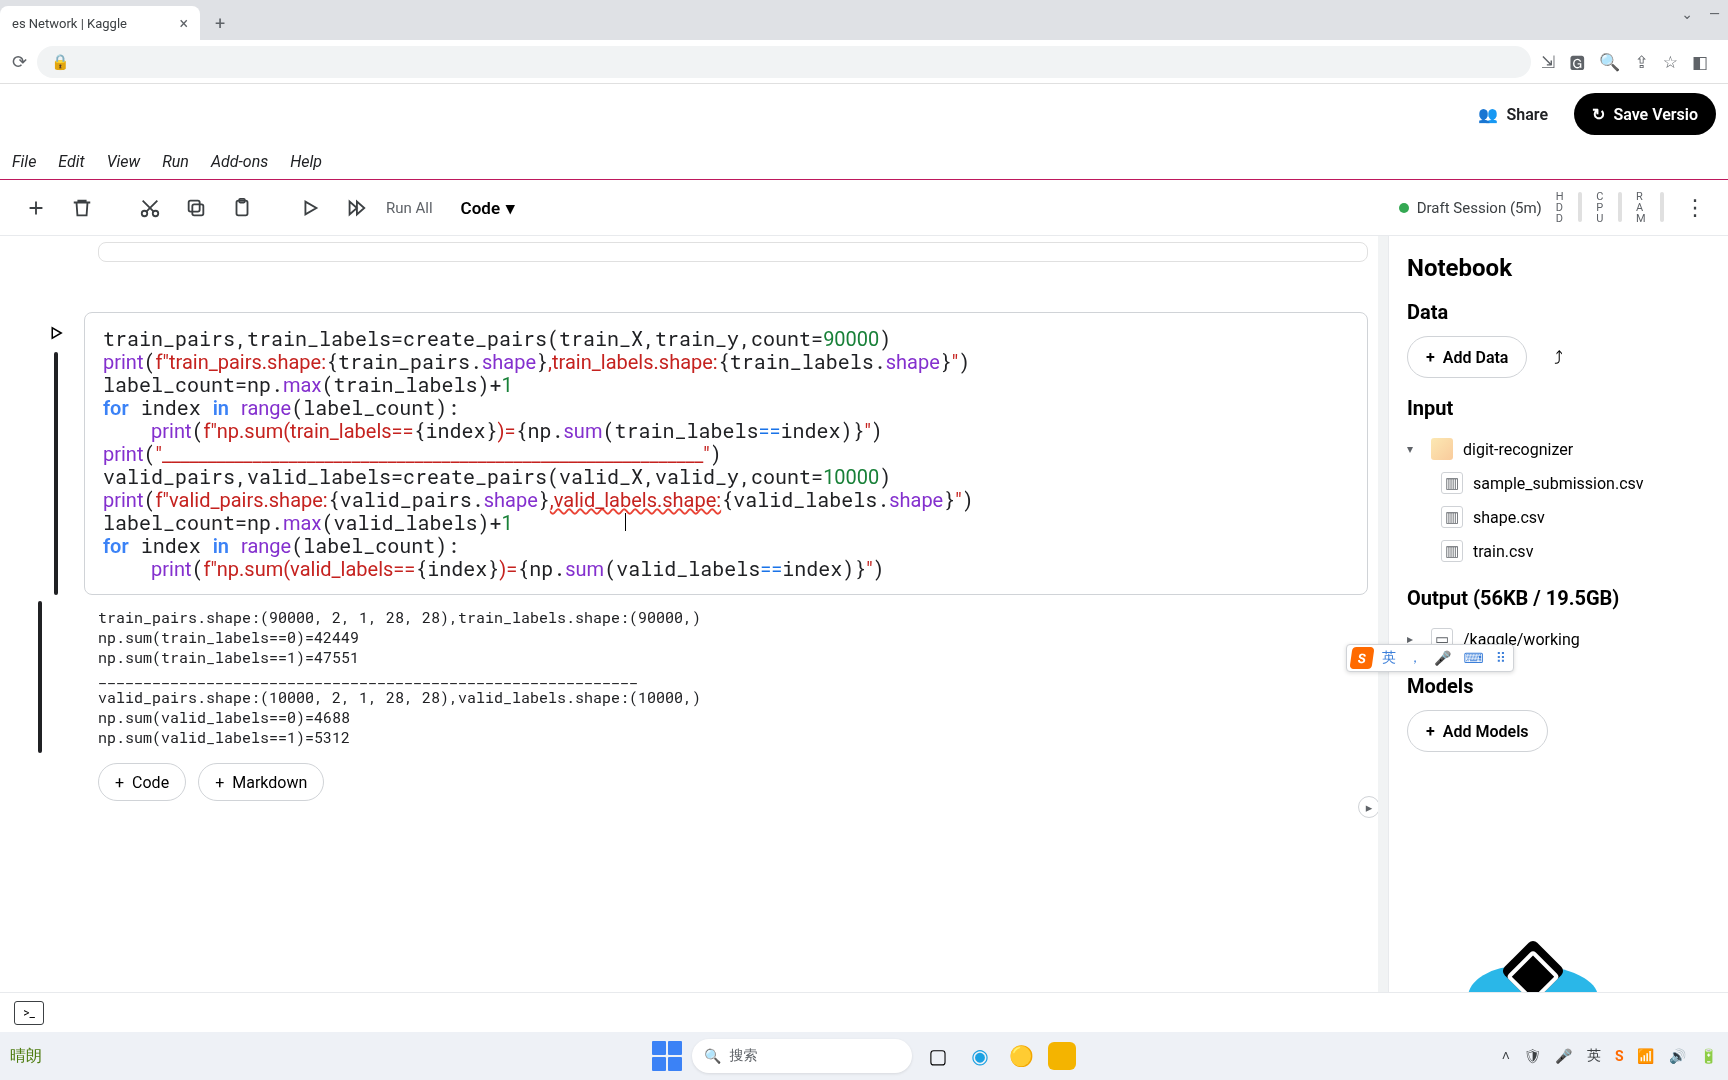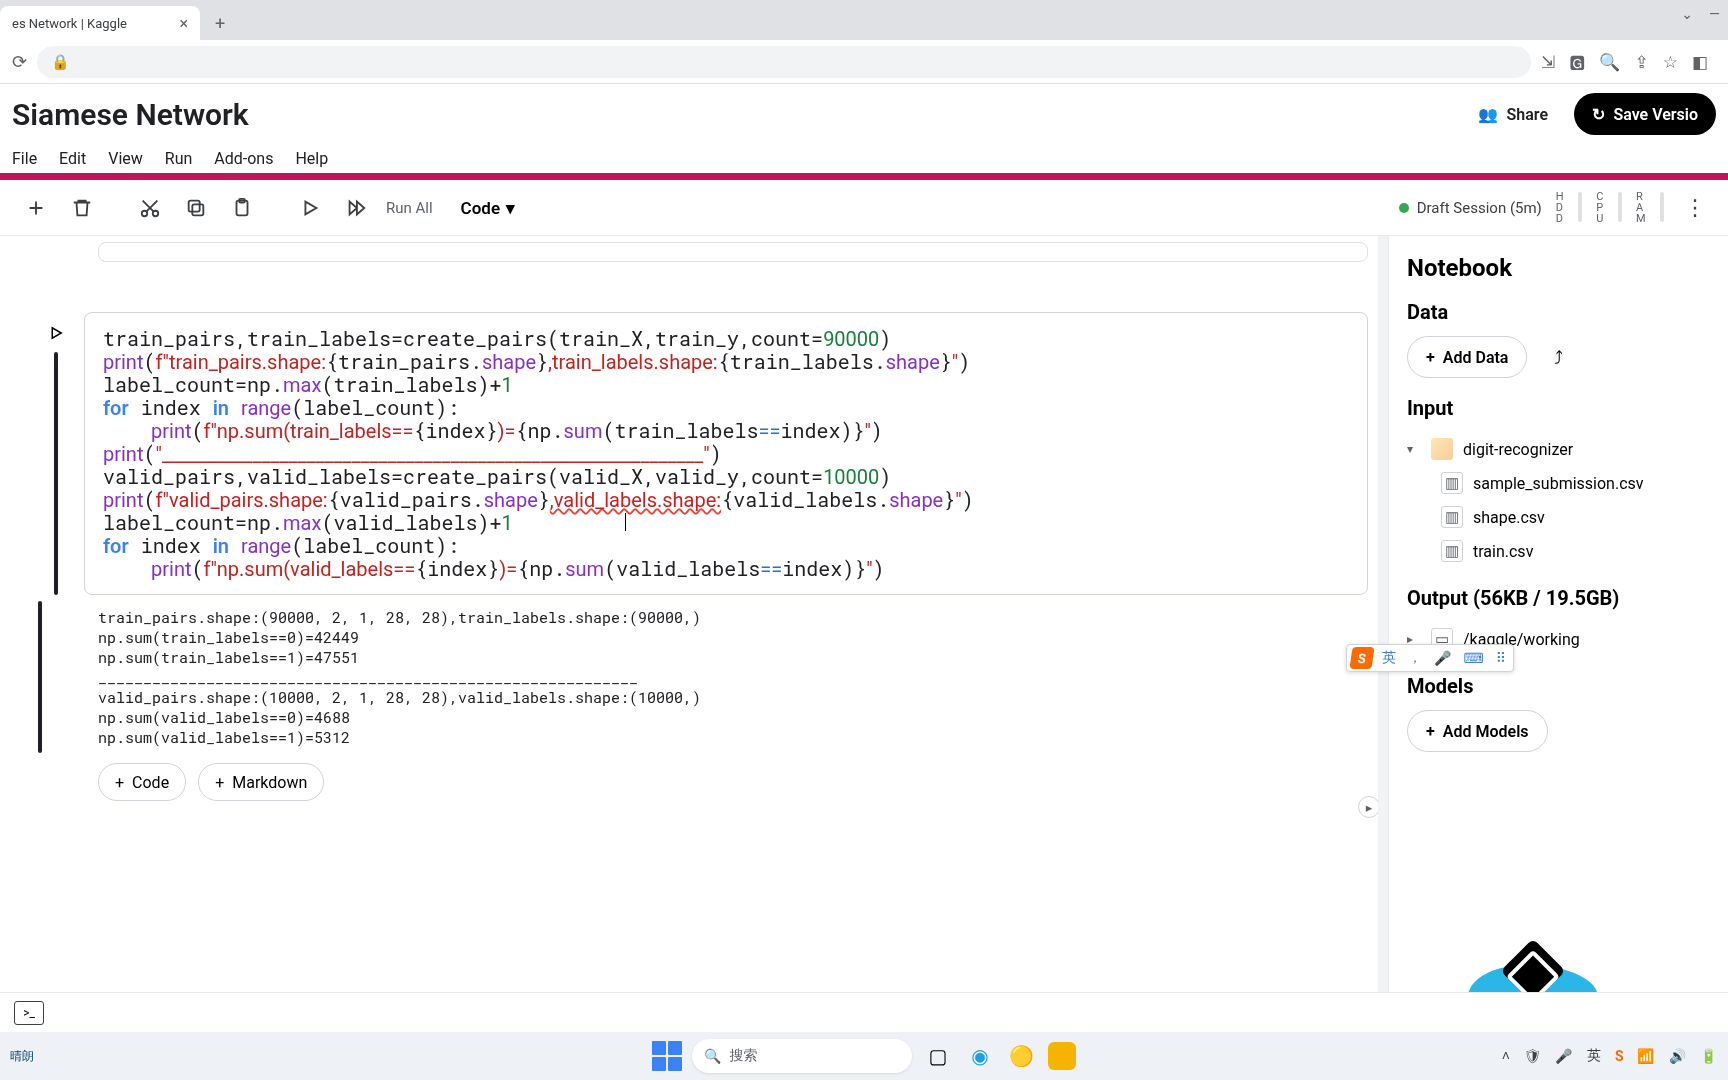--- a/index.html
+++ b/index.html
@@ -18,21 +18,21 @@
 .addr-icons { display:flex; gap:14px; color:#5f6368; font-size:17px; padding-right:8px;}
 
 
 .khead { height:60px; background:#fff; display:flex; align-items:center; padding:0 12px; }
 .ktitle { font-size:30px; font-weight:600; color:#202124; }
 .khead-spacer { flex:1; }
 .kshare { display:flex; align-items:center; gap:8px; font-size:16px; font-weight:600; color:#202124; margin-right:26px; cursor:pointer; }
 .ksave { background:#000; color:#fff; border-radius:22px; height:42px; display:flex; align-items:center; gap:8px; padding:0 18px; font-size:16px; font-weight:600; cursor:pointer; }
 
 
-.kmenu { height:36px; background:#fff; display:flex; align-items:center; gap:22px; padding:0 12px; font-size:16px; color:#202124; border-bottom:7px solid #be185d; }
+.kmenu { height:36px; background:#fff; display:flex; align-items:center; gap:22px; padding:0 12px; font-size:16px; color:#202124; border-bottom:1px solid #be185d;font-style:italic; }
 .kmenu span { cursor:pointer; }
 
 
 .ktool { height:56px; background:#fff; display:flex; align-items:center; padding:0 16px; gap:6px; border-bottom:1px solid #e8eaed; }
 .tbtn { width:40px; height:40px; display:flex; align-items:center; justify-content:center; border-radius:6px; cursor:pointer; color:#3c4043; }
 .tbtn svg { width:22px; height:22px; }
 .tsep { width:16px; }
 .runall { font-size:15px; color:#5f6368; margin-left:4px; cursor:pointer; }
 .celltype { margin-left:22px; font-size:17px; font-weight:600; display:flex; align-items:center; gap:6px; cursor:pointer; }
 .ktool-right { margin-left:auto; display:flex; align-items:center; gap:14px; }
@@ -95,21 +95,21 @@
 .ime { position:absolute; right:214px; bottom:408px; display:flex; align-items:center; background:#fff; border:1px solid #d0d3d7; border-radius:4px; height:28px; padding:0 4px; gap:6px; box-shadow:0 1px 4px rgba(0,0,0,0.15); }
 .ime-logo { width:22px; height:22px; background:#ff6a00; border-radius:4px; color:#fff; font-size:13px; font-weight:700; display:flex; align-items:center; justify-content:center; transform:skewX(-8deg);}
 .ime-item { font-size:14px; color:#3c7fd9; padding:0 3px; cursor:pointer; }
 
 
 .kbottom { position:absolute; left:0; bottom:48px; height:40px; width:100%; background:#fff; border-top:1px solid #e8eaed; display:flex; align-items:center; padding:0 14px; }
 .console-icn { width:30px; height:24px; border:1.5px solid #3c4043; border-radius:3px; display:flex; align-items:center; justify-content:center; font-size:12px; cursor:pointer; }
 
 
 .taskbar { position:absolute; left:0; bottom:0; height:48px; width:100%; background:#eef1f6; display:flex; align-items:center; }
-.weather { font-size:12px; color:#0c4a6e; padding-left:10px; }
+.weather { font-size:16px; color:#4d7c0f; padding-left:10px; }
 .task-center { position:absolute; left:50%; transform:translateX(-50%); display:flex; align-items:center; gap:10px; }
 .start { width:30px; height:30px; display:grid; grid-template-columns:1fr 1fr; grid-template-rows:1fr 1fr; gap:2px; }
 .start div { background:#3b82f6; border-radius:1px; }
 .searchbox { width:220px; height:34px; background:#fff; border-radius:17px; display:flex; align-items:center; padding:0 12px; gap:8px; font-size:14px; color:#5f6368; box-shadow:0 1px 3px rgba(0,0,0,0.1);}
 .task-icon { width:32px; height:32px; border-radius:6px; display:flex; align-items:center; justify-content:center; font-size:20px; cursor:pointer; }
 .tray { position:absolute; right:10px; display:flex; align-items:center; gap:14px; font-size:14px; color:#3c4043; }
 
 
 .klogo { position:absolute; right:130px; bottom:62px; width:130px; height:70px; }
 .klogo-blob { width:130px; height:52px; background:#2ab7e8; border-radius:40% 50% 40% 50% / 60% 60% 40% 40%; position:absolute; bottom:0;}
@@ -140,21 +140,20 @@
     <span>⇲</span>
     <span>🅶</span>
     <span>🔍</span>
     <span>⇪</span>
     <span>☆</span>
     <span>◧</span>
   </div>
 </div>
 
 <div class="khead">
-  <div class="ktitle">Siamese Network</div>
   <div class="khead-spacer"></div>
   <div class="kshare">
     <span>👥</span>
     <span>Share</span>
   </div>
   <div class="ksave">
     <span>↻</span>
     <span>Save Versio</span>
   </div>
 </div>

